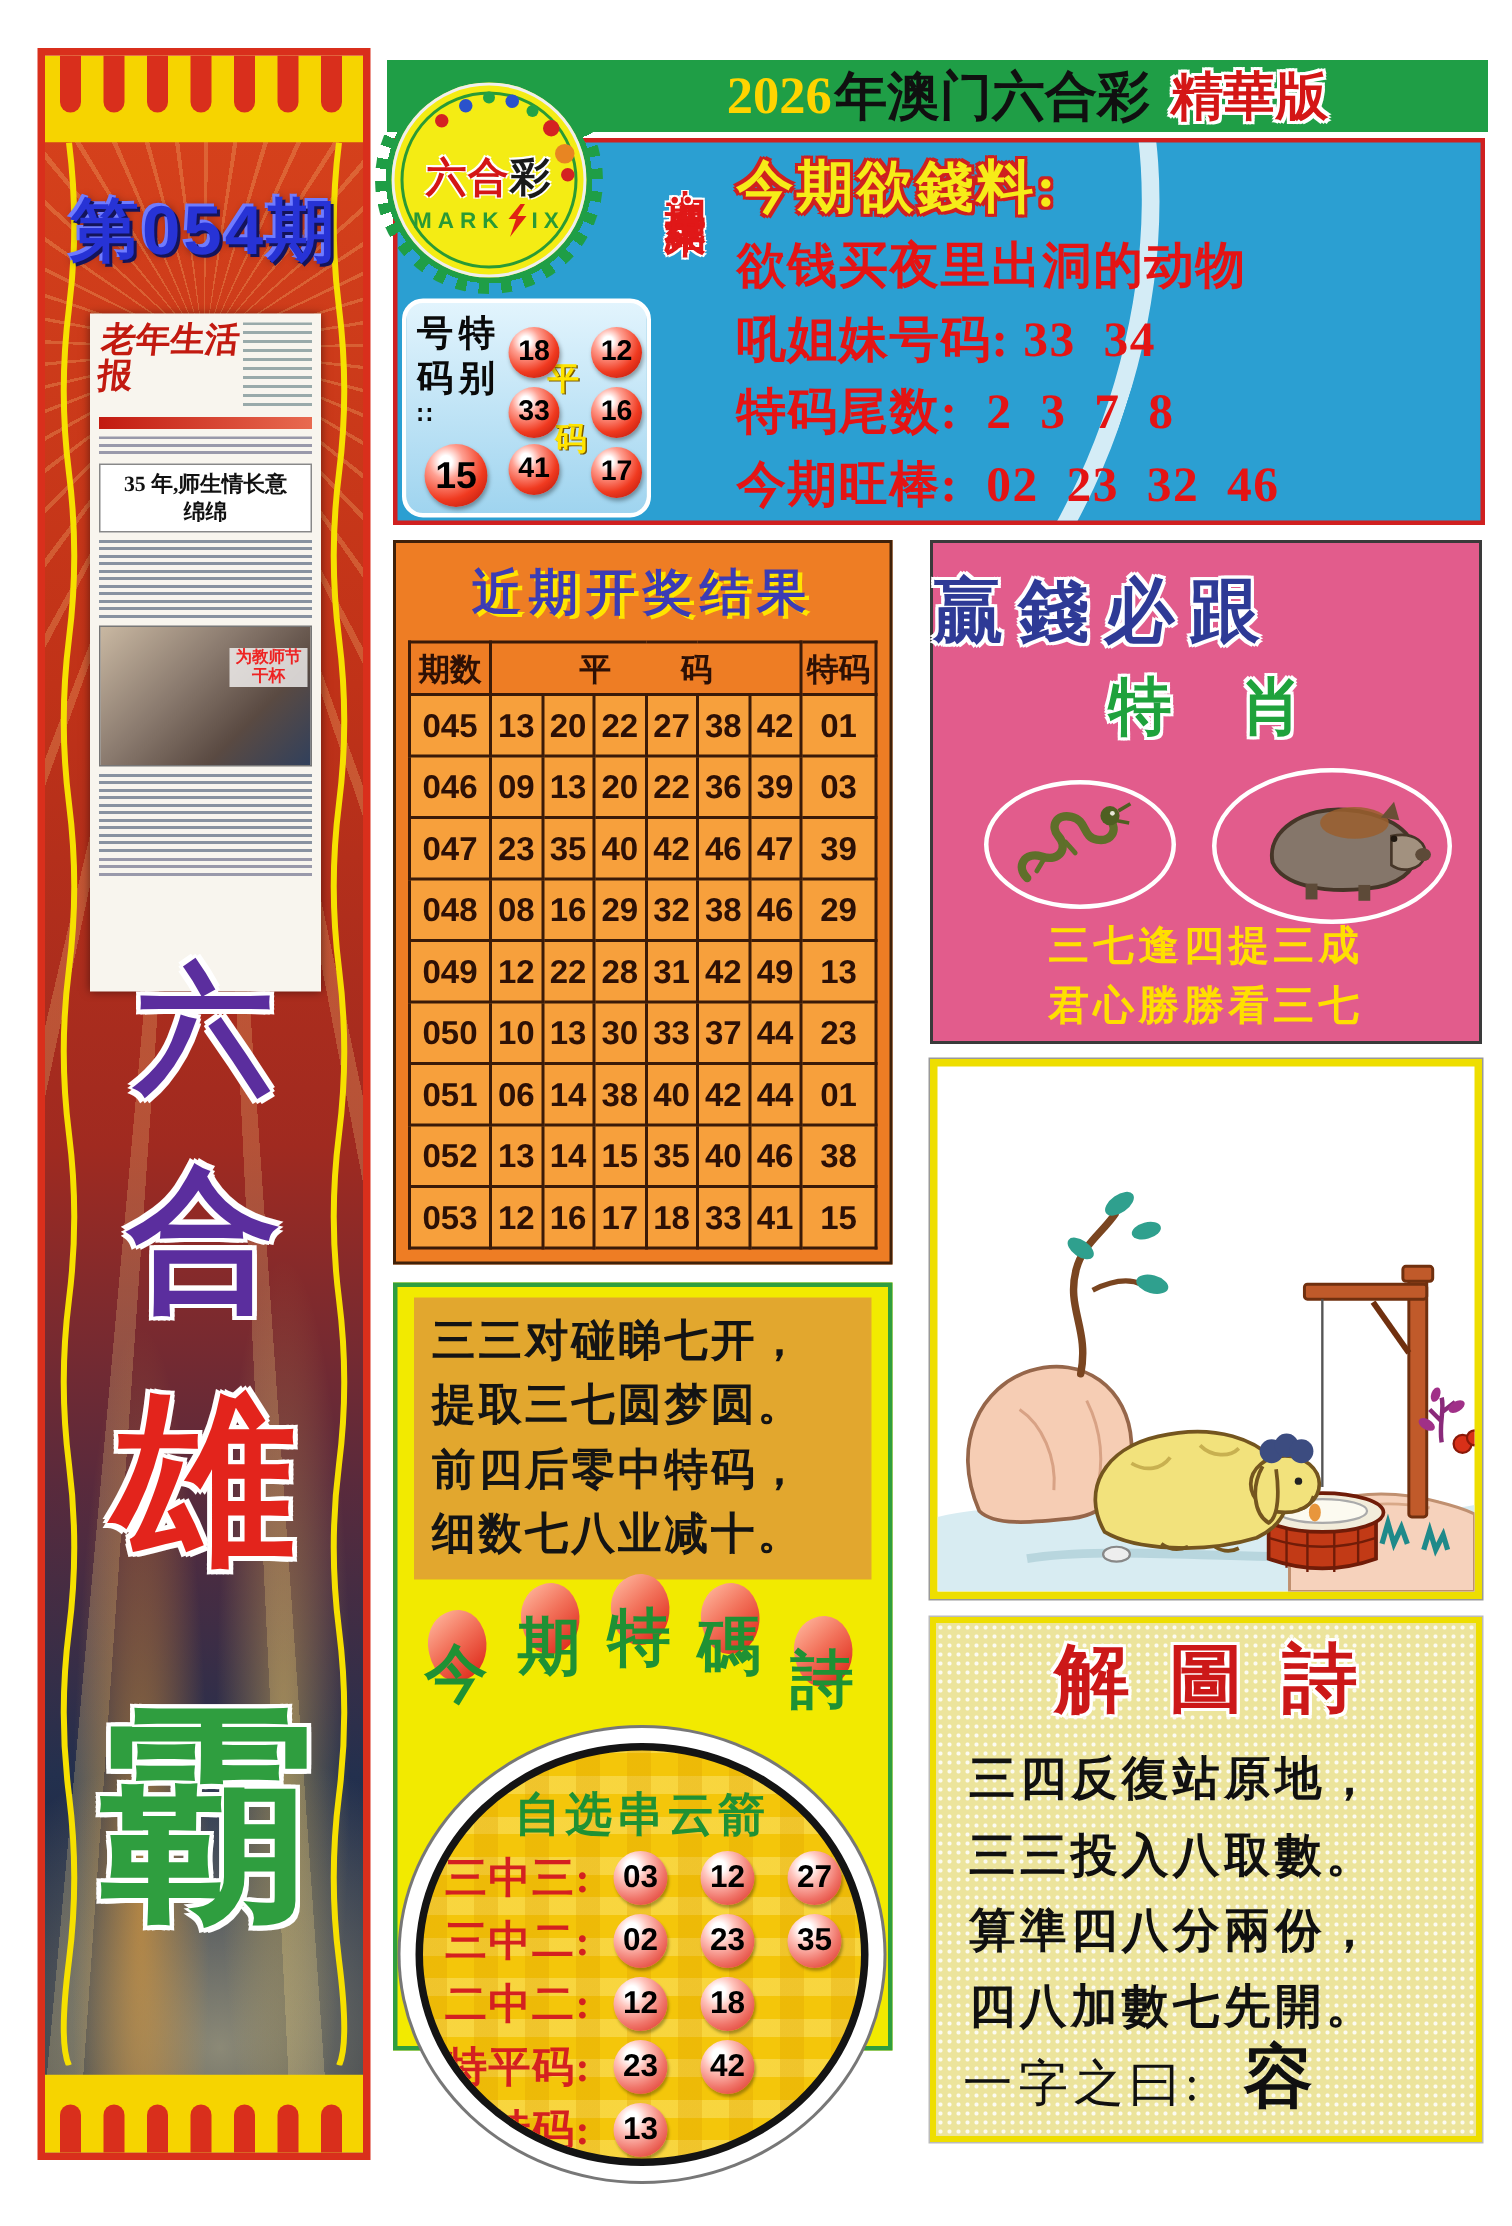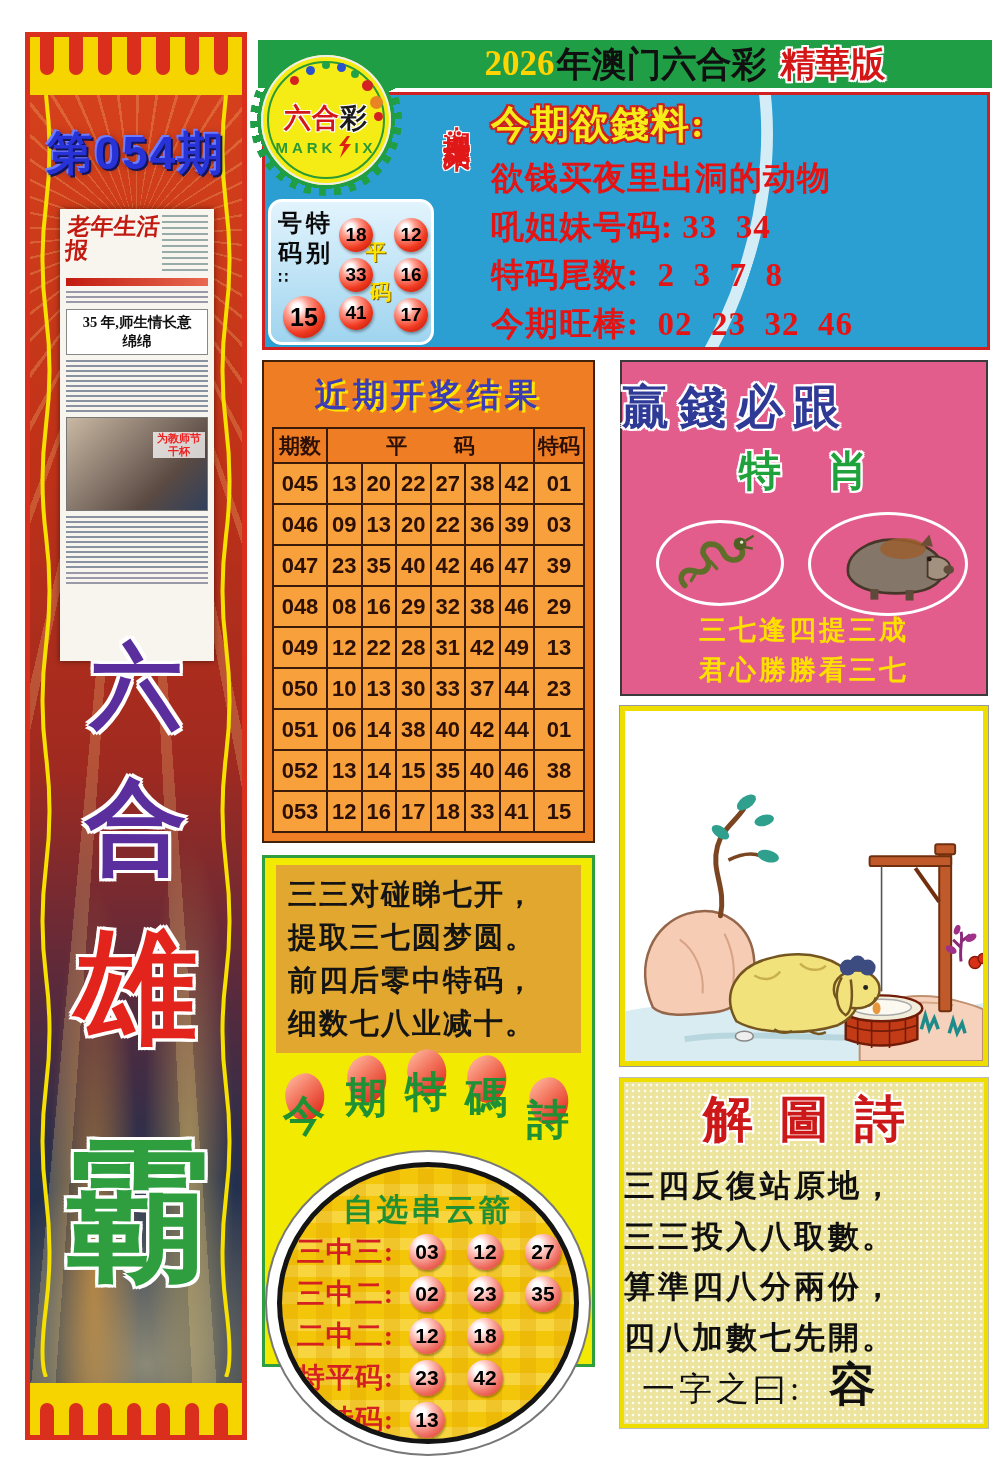--- a/index.html
+++ b/index.html
@@ -145,21 +145,21 @@
   #cartoon-panel{left:620px;top:706px;width:368px;height:360px;background:#fff;border:5px solid #eede00;
     box-sizing:border-box;box-shadow:0 0 0 1px #999;}
 
   
   #riddle-panel{left:620px;top:1078px;width:368px;height:350px;border:4px solid #eede00;box-sizing:border-box;
     box-shadow:0 0 0 1px #bbb;background-color:#ece49c;
     background-image:radial-gradient(circle, rgba(255,255,255,.85) 1px, rgba(255,255,255,0) 1.7px);
     background-size:6px 6px;}
   #riddle-title{margin-top:4px;text-align:center;font-size:50px;font-weight:bold;color:#cc1818;
     letter-spacing:26px;padding-left:26px;}
-  .riddle-line{font-size:31px;font-weight:bold;color:#101010;line-height:1.63;letter-spacing:3px;}
+  .riddle-line{font-size:31px;font-weight:bold;color:#101010;line-height:1.63;letter-spacing:3px;padding-left:22px;}
   #riddle-answer{position:absolute;left:18px;bottom:8px;display:flex;align-items:baseline;color:#101010;}
   #riddle-answer .al{font-size:33px;font-weight:normal;letter-spacing:4px;}
   #riddle-answer .av{font-size:46px;font-weight:bold;margin-left:26px;}
 </style>
 </head>
 <body>
 
 <div id="page">
 
   <div id="left-strip" class="abs">

